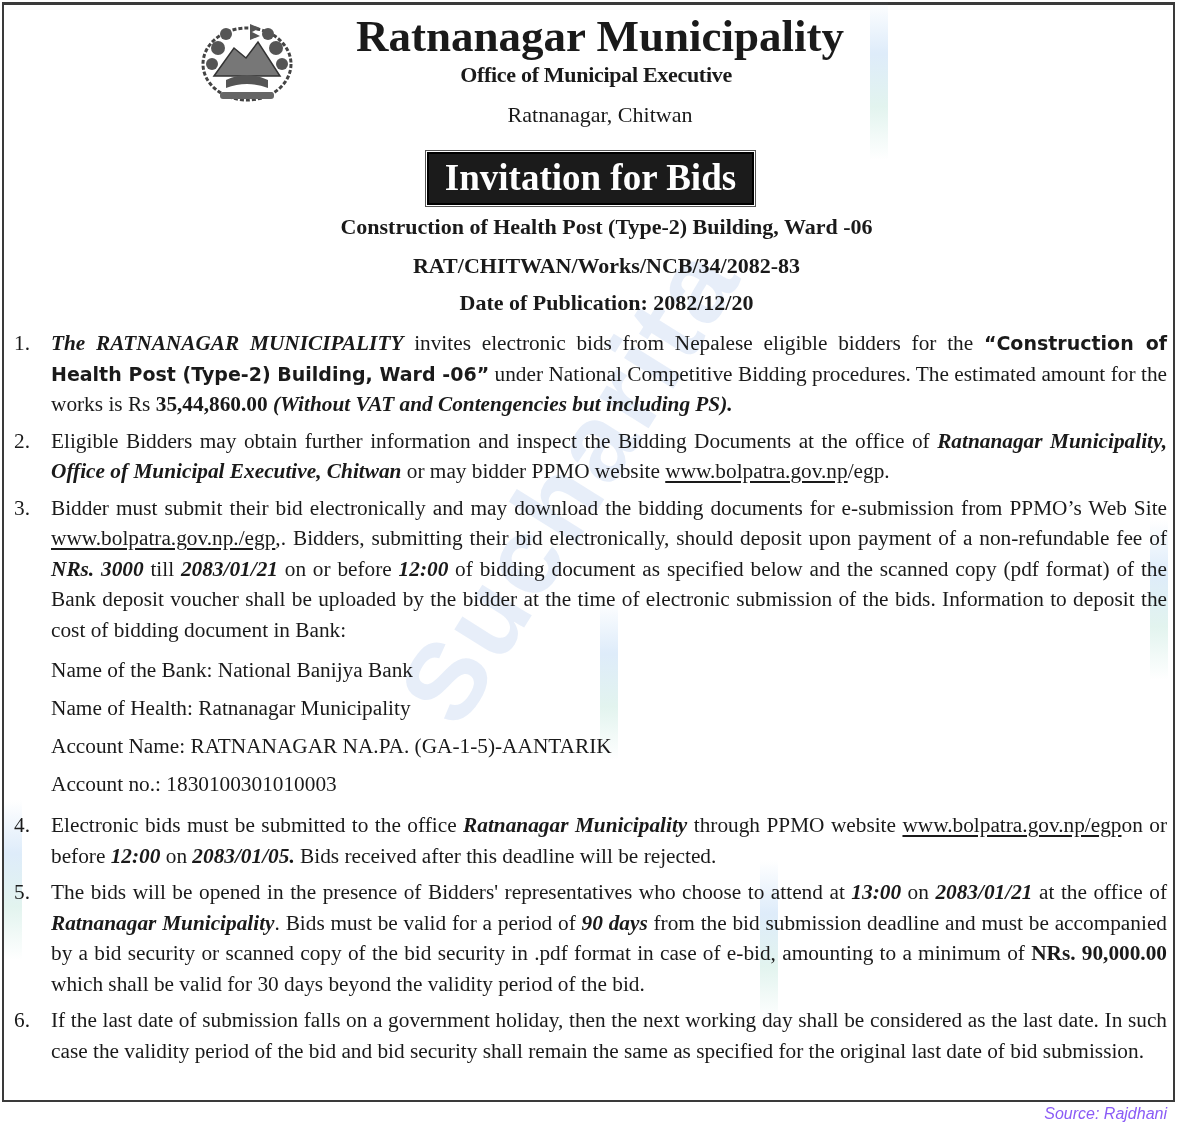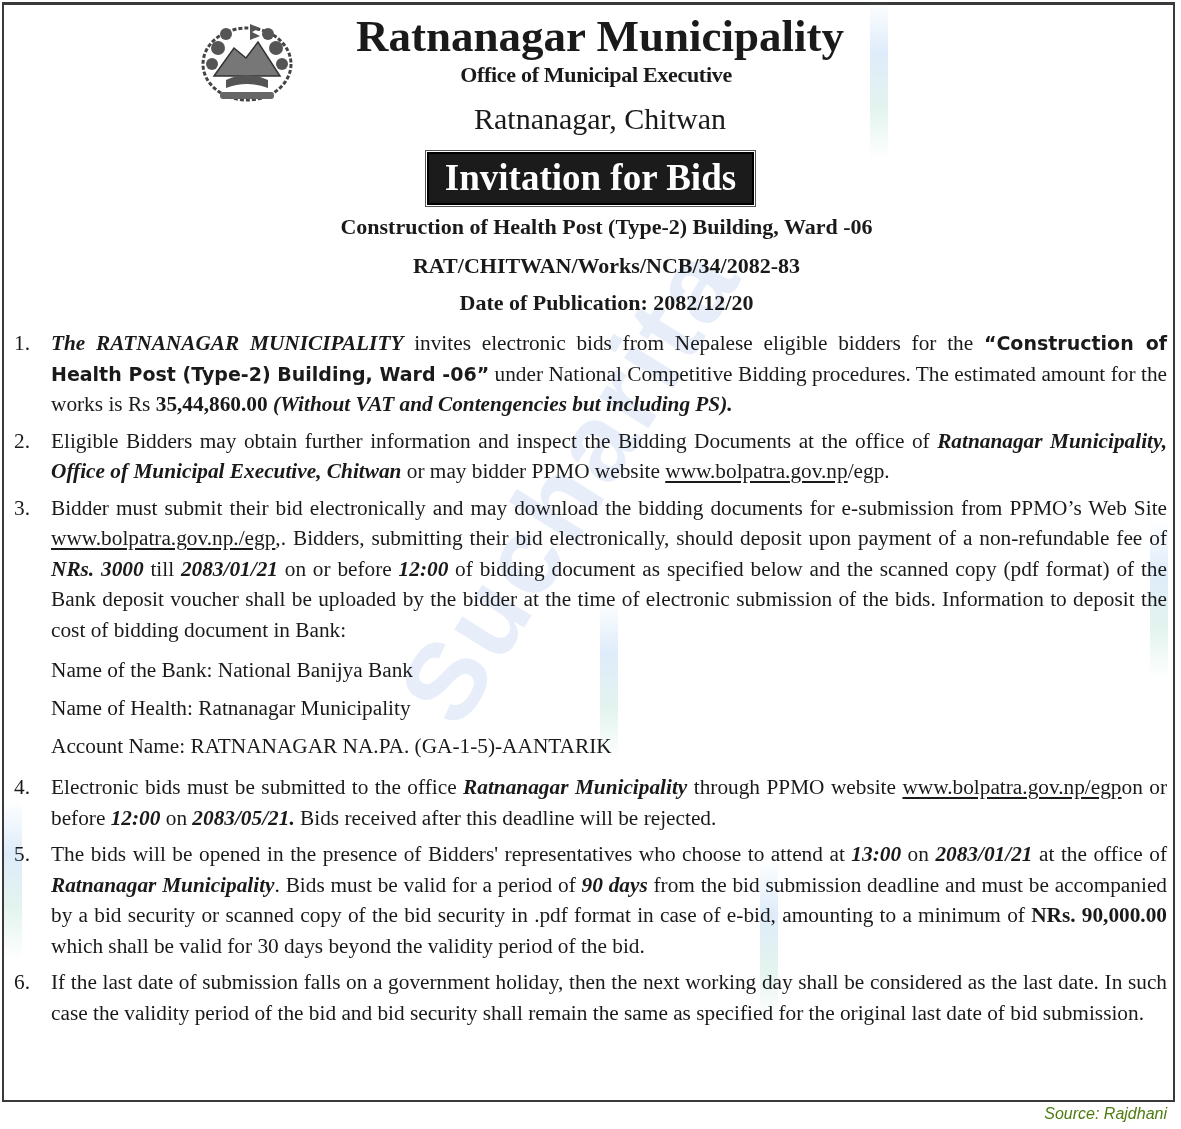--- a/index.html
+++ b/index.html
@@ -10,38 +10,38 @@
   .watermark { position: absolute; pointer-events: none; }
   .wm-text { position: absolute; left: 300px; top: 420px; transform: rotate(-58deg);
              font-family: "Liberation Sans", sans-serif; font-weight: bold; font-size: 110px;
              color: rgba(120,160,220,0.18); letter-spacing: 4px; }
   .wm-band { position: absolute; width: 18px; height: 160px; background: linear-gradient(180deg, rgba(160,200,240,0.0), rgba(160,200,240,0.35), rgba(140,210,190,0.25), rgba(160,200,240,0)); }
   .header { position: absolute; left: 0; top: 0; width: 100%; height: 140px; }
   .emblem { position: absolute; left: 196px; top: 18px; width: 102px; height: 88px; }
   .title { position: absolute; left: 0; width: 100%; text-align: center; }
   .t1 { top: 10px; font-size: 45px; font-weight: bold; left: 180px; width: 840px; text-align: center; }
   .t2 { top: 62px; font-size: 22px; font-weight: bold; left: 176px; width: 840px; letter-spacing: -0.3px; }
-  .t3 { top: 102px; font-size: 30px; left: 180px; width: 840px; }
+  .t3 { top: 102px; font-size: 22px; left: 180px; width: 840px; }
   .ifb-wrap { position: absolute; top: 152px; left: 0; width: 100%; text-align: center; }
   .ifb { display: inline-block; background: #1b1b1b; color: #fff; font-weight: bold;
          font-size: 37px; padding: 2px 16px 4px 16px; border: 2px solid #000;
          box-shadow: 0 0 0 1px #fff, 0 0 0 2px #555; }
   .sub { position: absolute; left: 0; width: 100%; text-align: center; font-weight: bold; font-size: 22px; padding-left: 16px; }
   .s1 { top: 214px; } .s2 { top: 253px; } .s3 { top: 290px; }
   .items { position: absolute; left: 14px; top: 328px; width: 1153px; font-size: 21.3px; line-height: 30.5px; }
   .item { position: relative; padding-left: 37px; text-align: justify; margin-bottom: 6px; }
   .item .num { position: absolute; left: 0; top: 0; }
   .bi { font-weight: bold; font-style: italic; }
   .b { font-weight: bold; }
   .sans-b { font-family: "DejaVu Sans", "Liberation Sans", sans-serif; font-weight: bold; font-size: 19px; }
   .u { text-decoration: underline; text-underline-offset: 3px; }
   .bank { padding-left: 37px; margin: 5px 0 7px 0; }
   .bank div { height: 38px; line-height: 38px; }
   .source { position: absolute; right: 14px; top: 1105px; font-family: "Liberation Sans", sans-serif;
-            font-style: italic; font-size: 16px; color: #4d7c0f; }
+            font-style: italic; font-size: 16px; color: #8b5cf6; }
 </style>
 </head>
 <body>
 
 <div class="frame"></div>
 
 <div class="watermark" style="left:0;top:0;width:1181px;height:1129px;">
   <div class="wm-text">Sucharita</div>
   <div class="wm-band" style="left:870px;top:0px;"></div>
   <div class="wm-band" style="left:1150px;top:520px;"></div>
@@ -91,25 +91,26 @@
 
   <div class="item">
     <span class="num">3.</span>
     <span>Bidder must submit their bid electronically and may download the bidding documents for e-submission from PPMO’s Web Site </span><span class="u">www.bolpatra.gov.np./egp</span><span>,. Bidders, submitting their bid electronically, should deposit upon payment of a non-refundable fee of </span><span class="bi">NRs. 3000</span><span> till </span><span class="bi">2083/01/21</span><span> on or before </span><span class="bi">12:00</span><span> of bidding document as specified below and the scanned copy (pdf format) of the Bank deposit voucher shall be uploaded by the bidder at the time of electronic submission of the bids. Information to deposit the cost of bidding document in Bank:</span>
   </div>
 
   <div class="bank">
     <div>Name of the Bank: National Banijya Bank</div>
     <div>Name of Health: Ratnanagar Municipality</div>
     <div>Account Name: RATNANAGAR NA.PA. (GA-1-5)-AANTARIK</div>
+    <div>Account no.: 1830100301010003</div>
   </div>
 
   <div class="item">
     <span class="num">4.</span>
-    <span>Electronic bids must be submitted to the office </span><span class="bi">Ratnanagar Municipality</span><span> through PPMO website </span><span class="u">www.bolpatra.gov.np/egp</span><span>on or before </span><span class="bi">12:00</span><span> on </span><span class="bi">2083/05/21.</span><span> Bids received after this deadline will be rejected.</span>
+    <span>Electronic bids must be submitted to the office </span><span class="bi">Ratnanagar Municipality</span><span> through PPMO website </span><span class="u">www.bolpatra.gov.np/egp</span><span>on or before </span><span class="bi">12:00</span><span> on </span><span class="bi">2083/01/05.</span><span> Bids received after this deadline will be rejected.</span>
   </div>
 
   <div class="item">
     <span class="num">5.</span>
     <span>The bids will be opened in the presence of Bidders' representatives who choose to attend at </span><span class="bi">13:00</span><span> on </span><span class="bi">2083/01/21</span><span> at the office of </span><span class="bi">Ratnanagar Municipality</span><span>. Bids must be valid for a period of </span><span class="bi">90 days</span><span> from the bid submission deadline and must be accompanied by a bid security or scanned copy of the bid security in .pdf format in case of e-bid, amounting to a minimum of </span><span class="b">NRs. 90,000.00</span><span> which shall be valid for 30 days beyond the validity period of the bid.</span>
   </div>
 
   <div class="item">
     <span class="num">6.</span>
     <span>If the last date of submission falls on a government holiday, then the next working day shall be considered as the last date. In such case the validity period of the bid and bid security shall remain the same as specified for the original last date of bid submission.</span>

